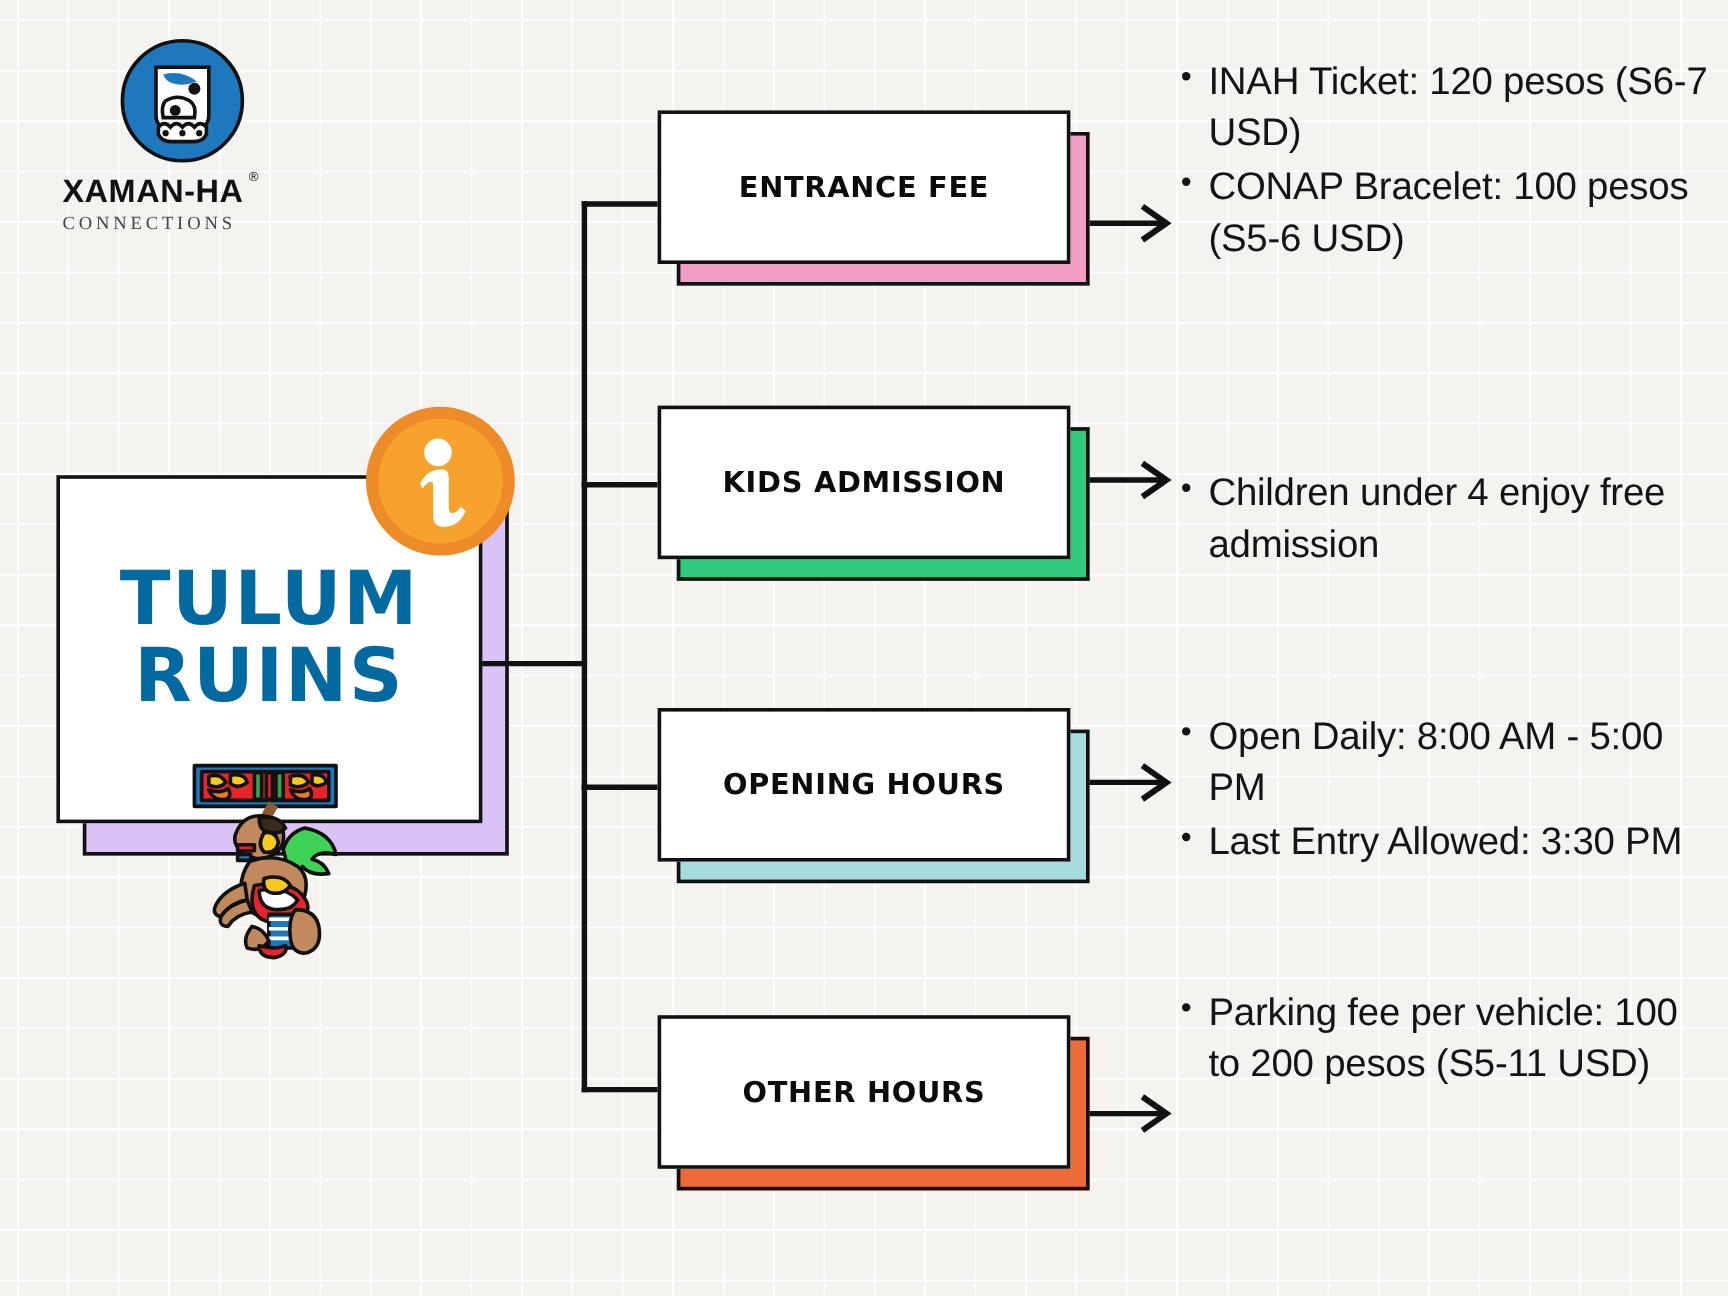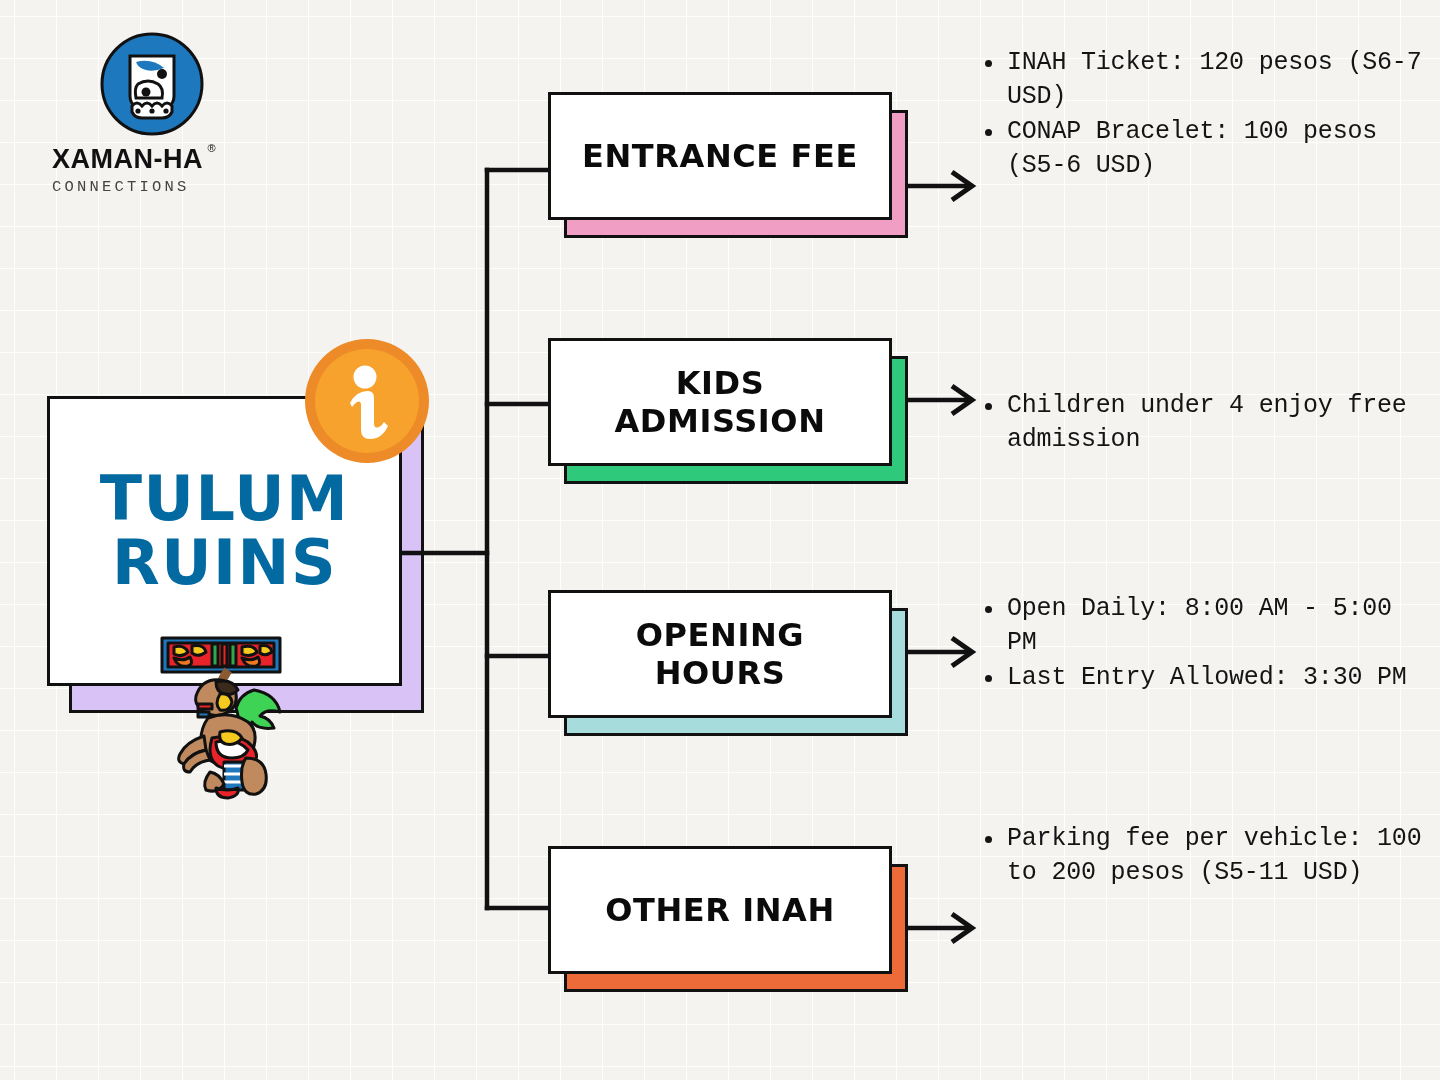--- a/index.html
+++ b/index.html
@@ -50,21 +50,21 @@
     display: inline-block;
   }
   #logo-reg {
     position: absolute;
     top: -2px;
     right: -13px;
     font-size: 11px;
     font-weight: normal;
   }
   #logo-sub {
-    font-family: Liberation Mono, monospace;
+    font-family: Liberation Serif, serif;
     font-size: 15.5px;
     letter-spacing: 3.2px;
     color: #444;
     margin-top: 3px;
   }
 
   
   #heading {
     position: absolute;
     left: 68px;
@@ -179,21 +179,21 @@
     height: 128px;
     background: #fff;
     border: 3px solid #111;
     display: flex;
     align-items: center;
     justify-content: center;
   }
   .topic-label {
     font-family: "DejaVu Sans", sans-serif;
     font-weight: bold;
-    font-size: 32px;
+    font-size: 24px;
     letter-spacing: 0.6px;
     color: #0b0b0b;
     text-align: center;
     padding: 0 14px;
   }
 
   #topic-0 { left: 548px; top: 92px; }
   #topic-1 { left: 548px; top: 338px; padding-left: 12px; }
   #topic-2 { left: 548px; top: 590px; }
   #topic-3 { left: 548px; top: 846px; }
@@ -202,22 +202,22 @@
   .details {
     position: absolute;
     width: 448px;
     z-index: 8;
   }
   .details ul {
     list-style: none;
   }
   .details li {
     position: relative;
-    font-family: Liberation Mono, monospace;
-    font-size: 25px;
+    font-family: Liberation Sans, sans-serif;
+    font-size: 32px;
     line-height: 1.34;
     color: #141414;
     padding-left: 30px;
     margin-bottom: 2px;
     letter-spacing: -0.2px;
   }
   .details li::before {
     content: "";
     position: absolute;
     left: 8px;
@@ -383,21 +383,21 @@
   <div class="details" id="details-2">
     <ul>
       <li>Open Daily: 8:00 AM - 5:00 PM</li>
       <li>Last Entry Allowed: 3:30 PM</li>
     </ul>
   </div>
 
   <div class="topic" id="topic-3">
     <div class="topic-shadow" style="background:#EC6B38"></div>
     <div class="topic-card">
-      <div class="topic-label">OTHER INAH</div>
+      <div class="topic-label">OTHER HOURS</div>
     </div>
   </div>
 
   <div class="details" id="details-3">
     <ul>
       <li>Parking fee per vehicle: 100 to 200 pesos (S5-11 USD)</li>
     </ul>
   </div>
 
 </div>

